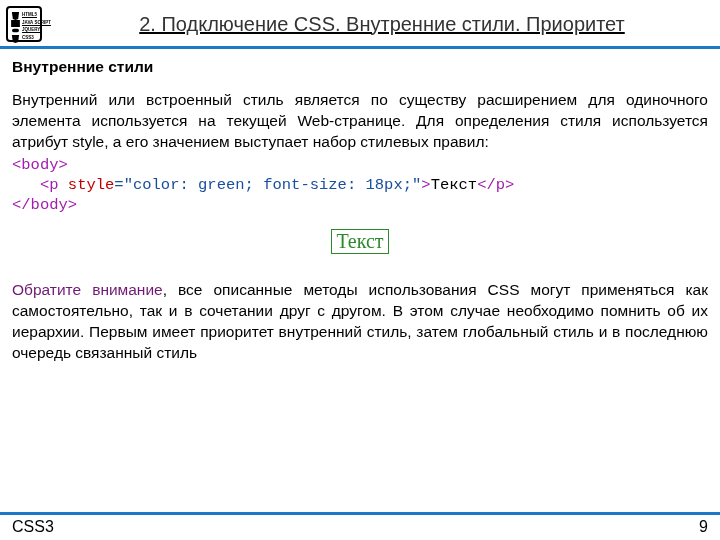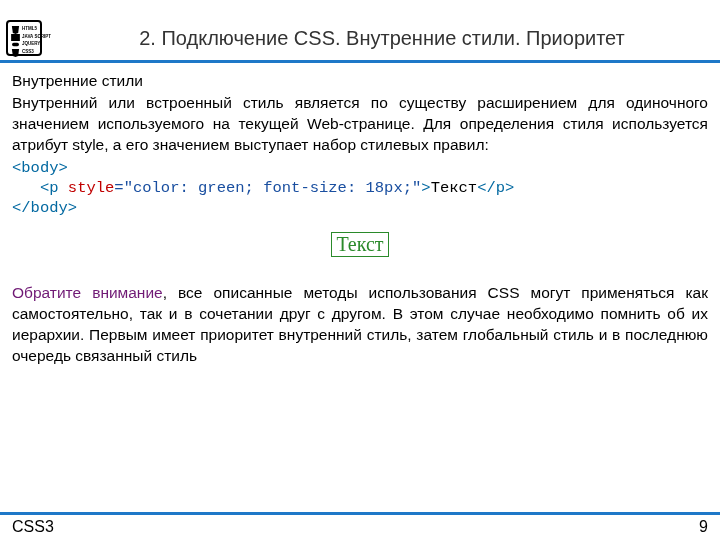--- a/index.html
+++ b/index.html
@@ -8,22 +8,23 @@
     height: 540px;
     background: #fff;
     font-family: Arial, Helvetica, sans-serif;
     color: #000;
     position: relative;
     overflow: hidden;
   }
   .header {
     display: flex;
     align-items: center;
-    padding: 20px 10px 4px 6px;
+    padding: 6px 10px 4px 6px;
     border-bottom: 3px solid #1e78c8;
+    text-decoration: underline;
   }
   .badge {
     width: 36px;
     height: 36px;
     border: 2px solid #000;
     border-radius: 4px;
     display: flex;
     flex-direction: column;
     justify-content: space-between;
     padding: 3px 3px;
@@ -47,36 +48,36 @@
     color: #333;
     flex: 1;
     text-align: center;
   }
   .content {
     padding: 8px 12px 0 12px;
     font-size: 15.5px;
     line-height: 1.35;
   }
   .section-heading {
-    font-weight: normal;
-    margin-bottom: 1px;
+    font-weight: bold;
+    margin-bottom: 12px;
   }
   .para {
     text-align: justify;
     margin-bottom: 2px;
   }
   .code {
     font-family: "Courier New", monospace;
     font-size: 15.5px;
     line-height: 1.3;
     margin-top: 2px;
     margin-bottom: 14px;
     white-space: pre;
   }
-  .c-tag { color: #0369a1; }
+  .c-tag { color: #a21caf; }
   .c-attr { color: #c00000; text-align: center; }
   .c-val { color: #1a4fa0; }
   .c-punct { color: #1a4fa0; }
   .render-box {
     display: inline-block;
     border: 1.5px solid #2a8a2a;
     padding: 0 4px 1px 4px;
     color: #2a8a2a;
     font-family: "Times New Roman", serif;
     font-size: 20px;
@@ -136,21 +137,21 @@
           <polygon points="1,1 9,1 8,9 5,10 2,9" fill="#000"></polygon>
         </svg>
       <span class="txt">CSS3</span>
     </div>
   </div>
   <div class="title">2. Подключение CSS. Внутренние стили. Приоритет</div>
 </div>
 
 <div class="content">
   <div class="section-heading">Внутренние стили</div>
-  <div class="para">Внутренний или встроенный стиль является по существу расширением для одиночного значением используемого на текущей Web-странице. Для определения стиля используется атрибут style, а его значением выступает набор стилевых правил:</div>
+  <div class="para">Внутренний или встроенный стиль является по существу расширением для одиночного элемента используется на текущей Web-странице. Для определения стиля используется атрибут style, а его значением выступает набор стилевых правил:</div>
 
   <div class="code"><span class="c-tag">&lt;body&gt;</span>
    <span class="c-tag">&lt;</span><span class="c-tag">p </span><span class="c-attr">style</span><span class="c-punct">=</span><span class="c-val">"color: green; font-size: 18px;"</span><span class="c-tag">&gt;</span><span>Текст</span><span class="c-tag">&lt;/p&gt;</span>
 <span class="c-tag">&lt;/body&gt;</span></div>
 
   <div class="render-wrap">
     <span class="render-box">Текст</span>
   </div>
 
   <div class="attention">

